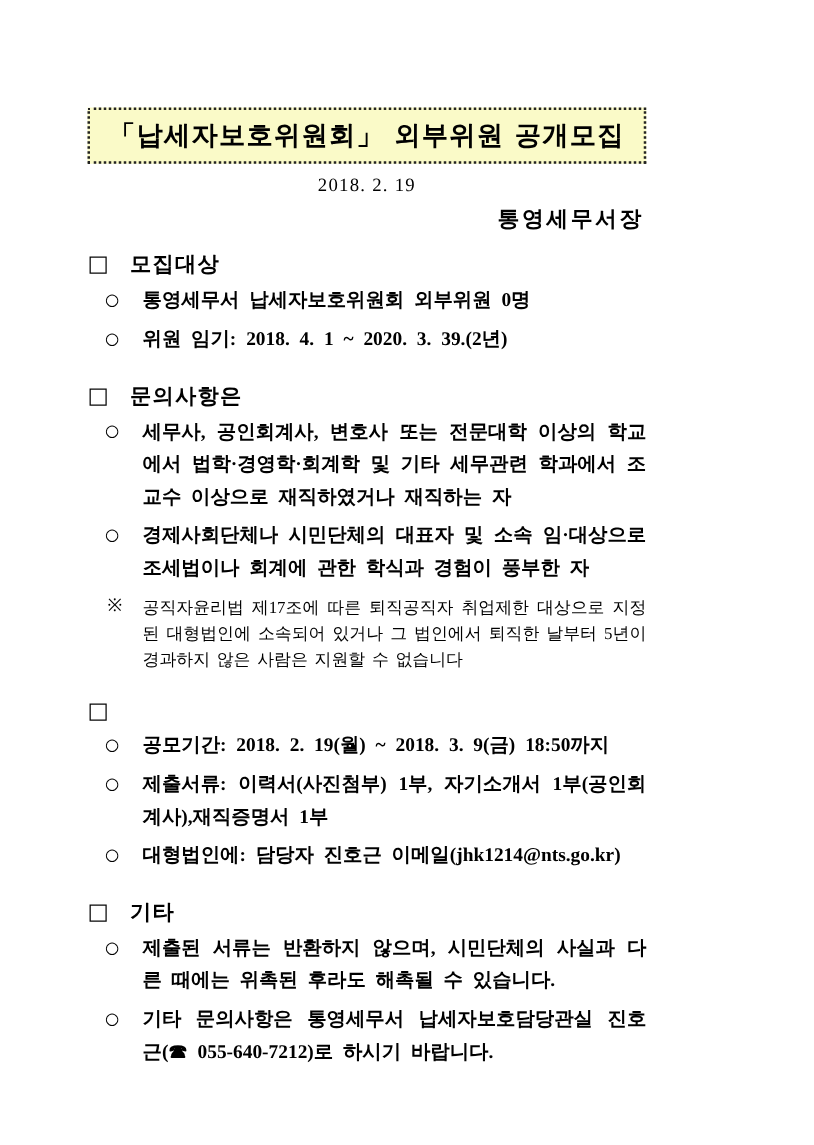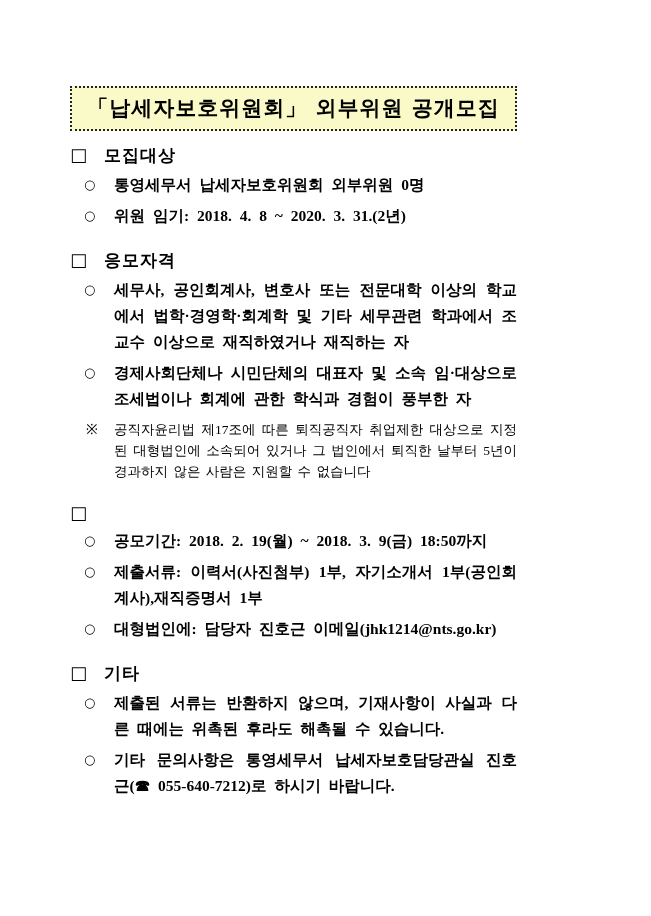--- a/index.html
+++ b/index.html
@@ -108,41 +108,43 @@
 </head>
 <body>
 
 <div class="page">
 
   <div class="banner">
     <span>「납세자보호위원회」  외부위원 공개모집</span>
   </div>
 
 
+  <div class="date-line">2018. 2. 19</div>
 
+  <div class="signature-line">통영세무서장</div>
 
   <div class="section">
     <div class="sec-head">
       <span class="sq">□</span>
       <span>모집대상</span>
     </div>
     <div class="bullet">
       <span class="mk">○</span>
       <span class="tx">통영세무서 납세자보호위원회 외부위원 0명</span>
     </div>
     <div class="bullet">
       <span class="mk">○</span>
-      <span class="tx">위원 임기: 2018. 4. 8 ~ 2020. 3. 31.(2년)</span>
+      <span class="tx">위원 임기: 2018. 4. 1 ~ 2020. 3. 39.(2년)</span>
     </div>
   </div>
 
   <div class="section gap-lg">
     <div class="sec-head">
       <span class="sq">□</span>
-      <span>응모자격</span>
+      <span>문의사항은</span>
     </div>
     <div class="bullet">
       <span class="mk">○</span>
       <span class="tx">세무사, 공인회계사, 변호사 또는 전문대학 이상의 학교에서 법학·경영학·회계학 및 기타 세무관련 학과에서 조교수 이상으로 재직하였거나 재직하는 자</span>
     </div>
     <div class="bullet">
       <span class="mk">○</span>
       <span class="tx">경제사회단체나 시민단체의 대표자 및 소속 임·대상으로 조세법이나 회계에 관한 학식과 경험이 풍부한 자</span>
     </div>
     <div class="note">
@@ -169,21 +171,21 @@
     </div>
   </div>
 
   <div class="section gap-lg">
     <div class="sec-head">
       <span class="sq">□</span>
       <span>기타</span>
     </div>
     <div class="bullet">
       <span class="mk">○</span>
-      <span class="tx">제출된 서류는 반환하지 않으며, 기재사항이 사실과 다른 때에는 위촉된 후라도 해촉될 수 있습니다.</span>
+      <span class="tx">제출된 서류는 반환하지 않으며, 시민단체의 사실과 다른 때에는 위촉된 후라도 해촉될 수 있습니다.</span>
     </div>
     <div class="bullet">
       <span class="mk">○</span>
       <span class="tx">기타 문의사항은 통영세무서 납세자보호담당관실 진호근(☎ 055-640-7212)로 하시기 바랍니다.</span>
     </div>
   </div>
 
 </div>
 
 </body></html>

